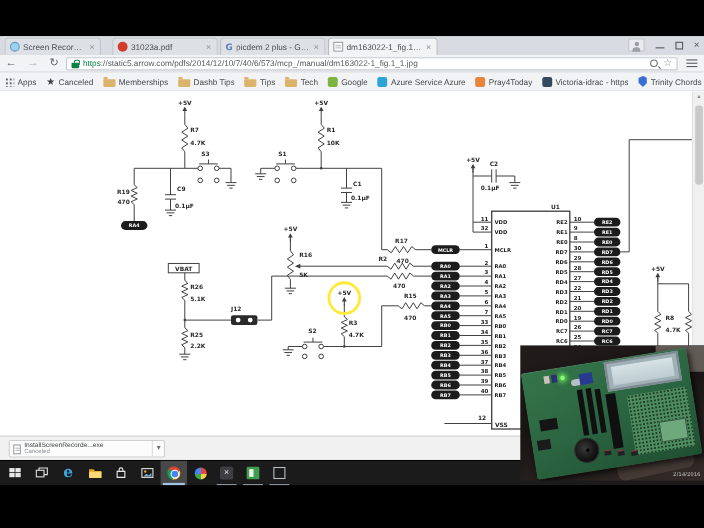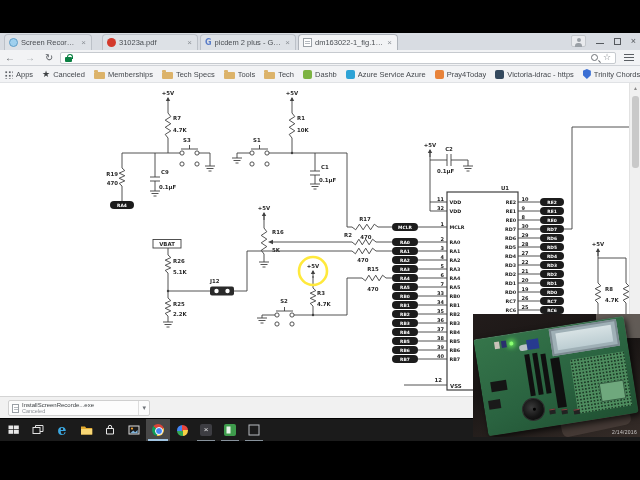--- a/index.html
+++ b/index.html
@@ -153,20 +153,21 @@
         <span class="wc">×</span>
       </div>
     </div>
 
     <div class="toolbar">
       <span class="navbtn">←</span>
       <span class="navbtn fwd">→</span>
       <span class="navbtn">↻</span>
       <div class="omnibox">
         <span class="lock"></span>
+        <span class="url"><span class="scheme">https</span><span>://static5.arrow.com/pdfs/2014/12/10/7/40/6/573/mcp_/manual/dm163022-1_fig.1_1.jpg</span></span>
         <span class="boxicons">
           <span class="zoomicon"></span>
           <span class="star">☆</span>
         </span>
       </div>
       <span class="menuicon"></span>
     </div>
 
     <div class="bookmarks" id="bmbar">
         <span class="bm">
@@ -176,33 +177,33 @@
         <span class="bm">
           <span class="ic ic-star">★</span>
           <span class="lbl">Canceled</span>
         </span>
         <span class="bm">
           <span class="ic ic-folder"></span>
           <span class="lbl">Memberships</span>
         </span>
         <span class="bm">
           <span class="ic ic-folder"></span>
-          <span class="lbl">Tech Specs</span>
+          <span class="lbl">Dashb Tips</span>
         </span>
         <span class="bm">
           <span class="ic ic-folder"></span>
-          <span class="lbl">Tools</span>
+          <span class="lbl">Tips</span>
         </span>
         <span class="bm">
           <span class="ic ic-folder"></span>
           <span class="lbl">Tech</span>
         </span>
         <span class="bm">
           <span class="ic ic-sq" style="background: rgb(124, 179, 66);"></span>
-          <span class="lbl">Dashb</span>
+          <span class="lbl">Google</span>
         </span>
         <span class="bm">
           <span class="ic ic-sq" style="background: rgb(46, 163, 214);"></span>
           <span class="lbl">Azure Service Azure</span>
         </span>
         <span class="bm">
           <span class="ic ic-sq" style="background: rgb(232, 131, 58);"></span>
           <span class="lbl">Pray4Today</span>
         </span>
         <span class="bm">

